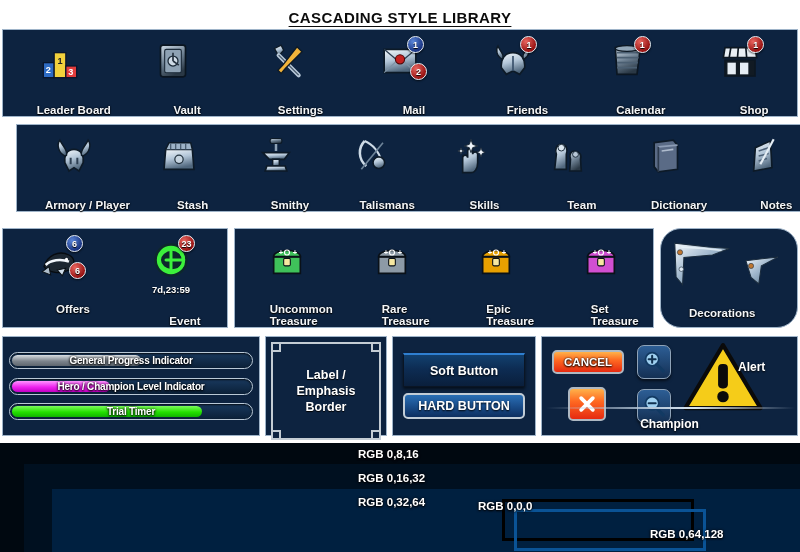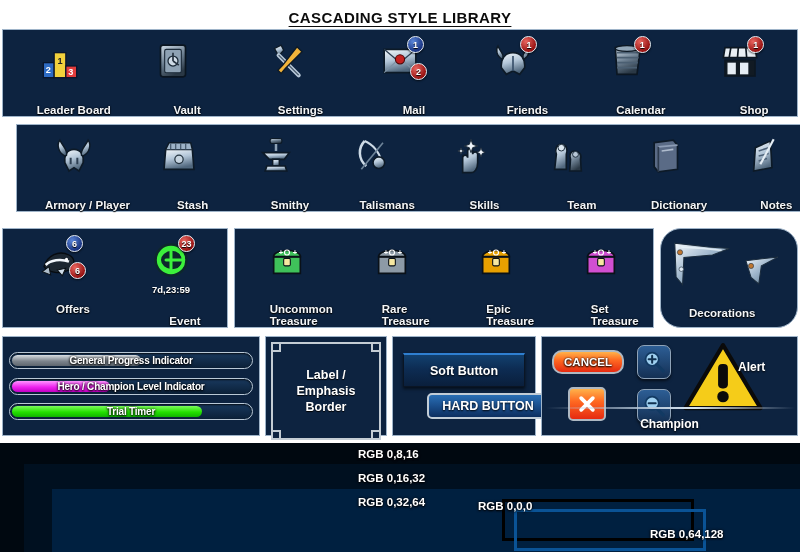--- a/index.html
+++ b/index.html
@@ -113,25 +113,24 @@
     text-shadow:0 1px 2px #000;
     box-shadow:0 2px 3px rgba(0,0,0,.6);
   }
   .hardbtn{
     height:26px; width:100%;
     background:linear-gradient(#2a6fb5 0%, #1a4e8c 50%, #0d2f60 100%);
     border:2px solid #c2cdd7; border-radius:5px;
     display:flex; align-items:center; justify-content:center;
     font-size:12.5px; font-weight:bold; color:#fff;
     text-shadow:0 1px 2px #000;
-    margin-left:24px;
   }
 
   .cancelbtn{
-    width:72px; height:24px; border-radius:10px;
+    width:72px; height:24px; border-radius:5px;
     background:linear-gradient(#ffb24a 0%, #ff6a22 40%, #e62a10 100%);
     border:2px solid #aeb8c2;
     display:flex; align-items:center; justify-content:center;
     font-size:11.5px; font-weight:bold; color:#fff;
     text-shadow:0 1px 2px #000, 0 0 2px #000;
   }
   .xbtn{
     width:38px; height:34px; border-radius:5px;
     background:linear-gradient(#ffb24a 0%, #ff6a22 40%, #e62a10 100%);
     border:2px solid #aeb8c2;

